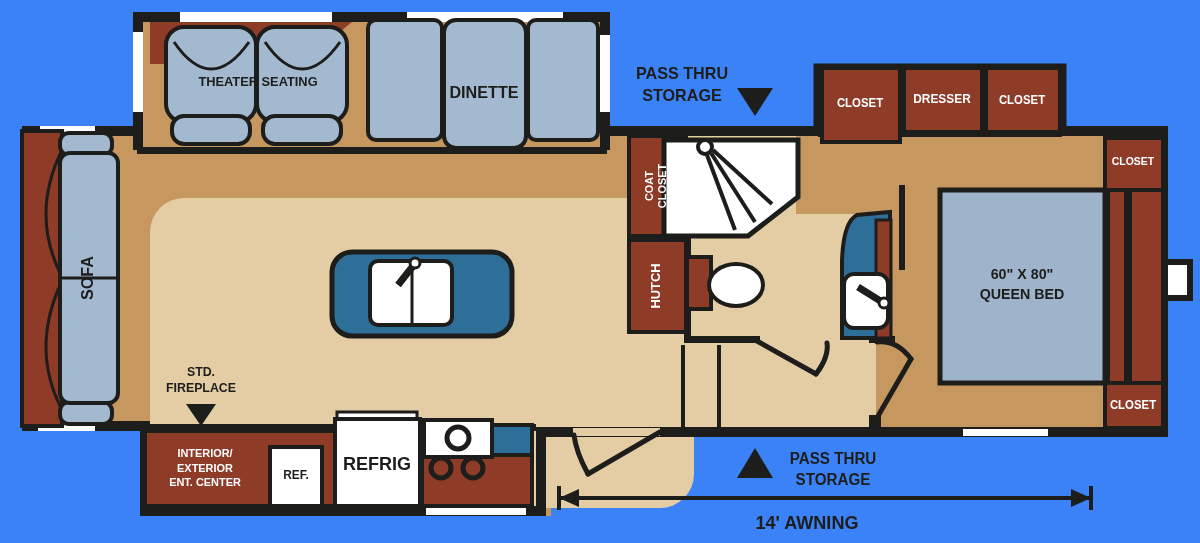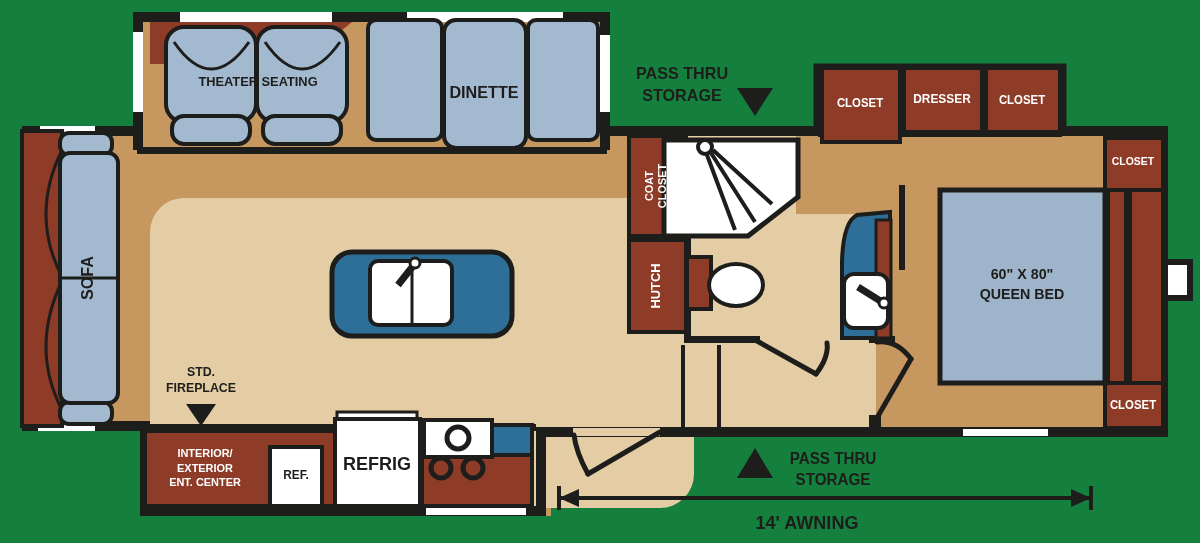--- a/index.html
+++ b/index.html
@@ -1,16 +1,16 @@
 <!DOCTYPE html>
 <html><head>
 <meta charset="utf-8">
 <style>
   html,body{margin:0;padding:0;background:#fff;}
-  .plan{position:relative;width:1200px;height:543px;background:#15803d;overflow:hidden;
+  .plan{position:relative;width:1200px;height:543px;background:#3b82f6;overflow:hidden;
         font-family:"Liberation Sans","DejaVu Sans",sans-serif;}
   .plan svg{position:absolute;left:0;top:0;}
   .lbl{position:absolute;font-weight:700;color:#1d1d1b;white-space:nowrap;text-align:center;
        transform:translate(-50%,-50%) scaleX(0.95);transform-origin:center;line-height:1.1;}
   .lbl.vert{transform:translate(-50%,-50%) rotate(-90deg) scaleX(0.95);}
   .lbl.white{color:#ffffff;}
   .lbl .ln{display:block;}
 </style>
 </head>
 <body>

